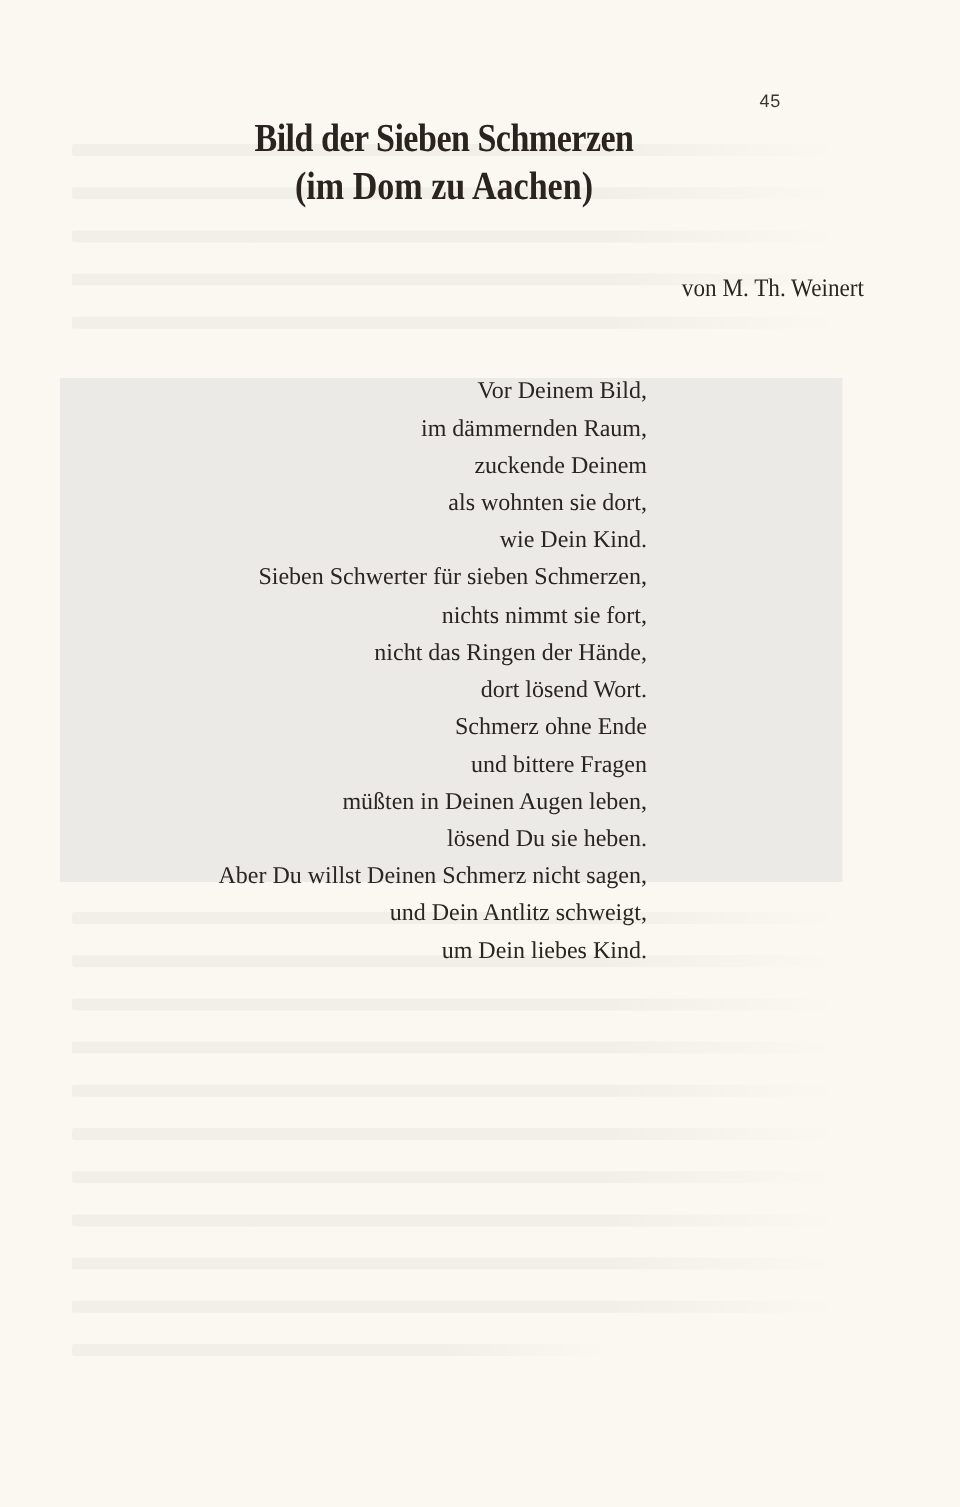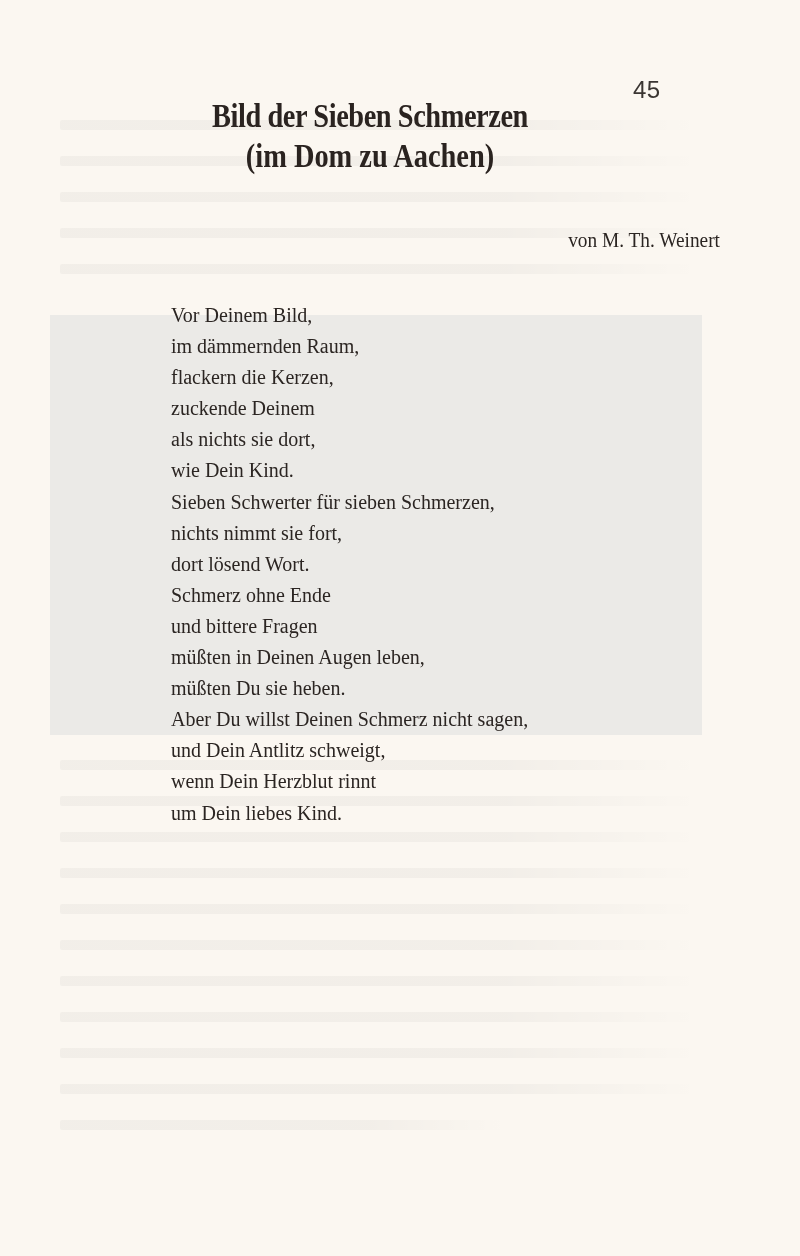--- a/index.html
+++ b/index.html
@@ -39,21 +39,21 @@
       height: 10px;
       margin-bottom: 26px;
       background: linear-gradient(90deg, rgba(0,0,0,0.035) 0 70%, rgba(0,0,0,0.0) 100%);
       border-radius: 2px;
     }
     .page-number {
       position: absolute;
       left: 633px;
       top: 76px;
       font-family: "Liberation Sans", sans-serif;
-      font-size: 24px;
+      font-size: 15px;
       color: #3a3532;
       letter-spacing: 0.5px;
     }
     .title {
       position: absolute;
       left: 0;
       width: 740px;
       text-align: center;
       top: 98px;
       font-family: "Liberation Serif", serif;
@@ -84,23 +84,24 @@
       top: 228px;
       font-size: 21px;
       color: #2b2522;
       transform: scaleX(0.92);
       transform-origin: right top;
     }
     .poem {
       position: absolute;
       left: 170px;
       top: 299px;
-      margin: 1px;
+      margin: 12px;
       padding: 0;
       list-style: none;
+      text-align: right;
     }
     .poem li {
       font-size: 20px;
       height: 31.1px;
       line-height: 31.1px;
       white-space: nowrap;
       color: #2b2522;
     }
   </style>
 </head>
@@ -135,30 +136,29 @@
   <div class="page-number">45</div>
 
   <h1 class="title">Bild der Sieben Schmerzen</h1>
   <h2 class="subtitle">(im Dom zu Aachen)</h2>
 
   <div class="author">von M. Th. Weinert</div>
 
   <ul class="poem">
     <li>Vor Deinem Bild,</li>
     <li>im dämmernden Raum,</li>
-    <li>flackern die Kerzen,</li>
     <li>zuckende Deinem</li>
-    <li>als nichts sie dort,</li>
+    <li>als wohnten sie dort,</li>
     <li>wie Dein Kind.</li>
     <li>Sieben Schwerter für sieben Schmerzen,</li>
     <li>nichts nimmt sie fort,</li>
+    <li>nicht das Ringen der Hände,</li>
     <li>dort lösend Wort.</li>
     <li>Schmerz ohne Ende</li>
     <li>und bittere Fragen</li>
     <li>müßten in Deinen Augen leben,</li>
-    <li>müßten Du sie heben.</li>
+    <li>lösend Du sie heben.</li>
     <li>Aber Du willst Deinen Schmerz nicht sagen,</li>
     <li>und Dein Antlitz schweigt,</li>
-    <li>wenn Dein Herzblut rinnt</li>
     <li>um Dein liebes Kind.</li>
   </ul>
 
 </div>
 
 </body></html>

